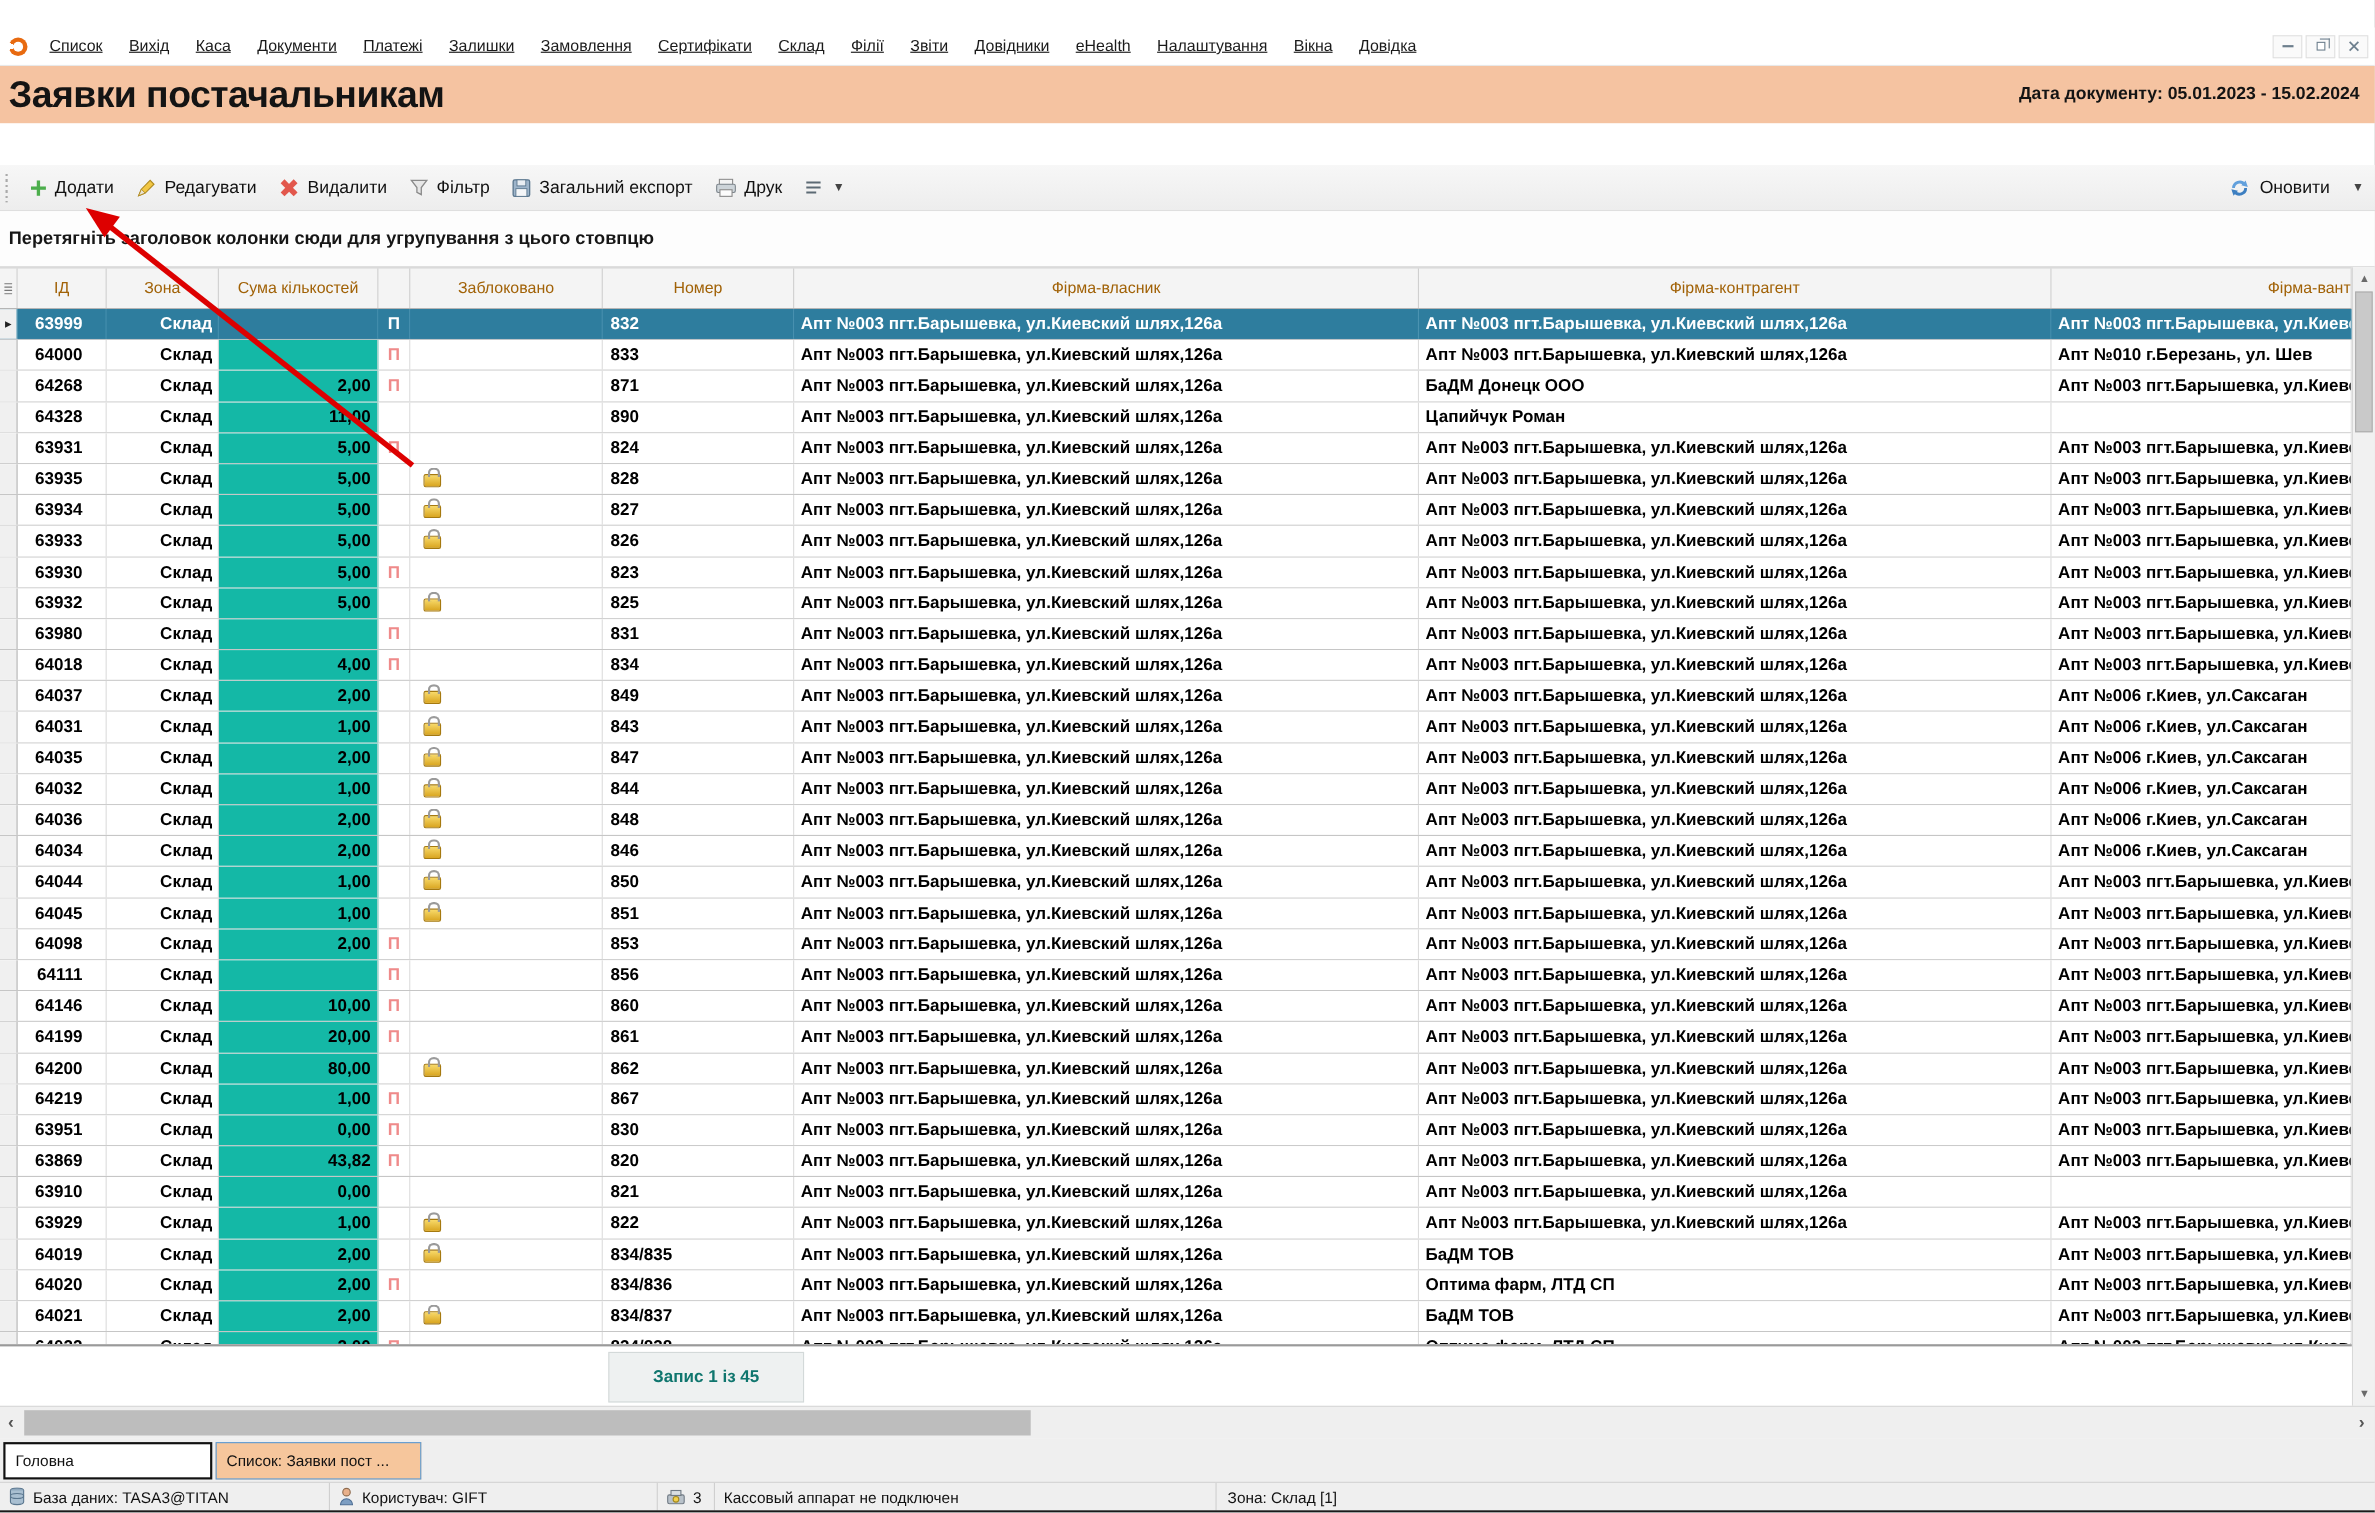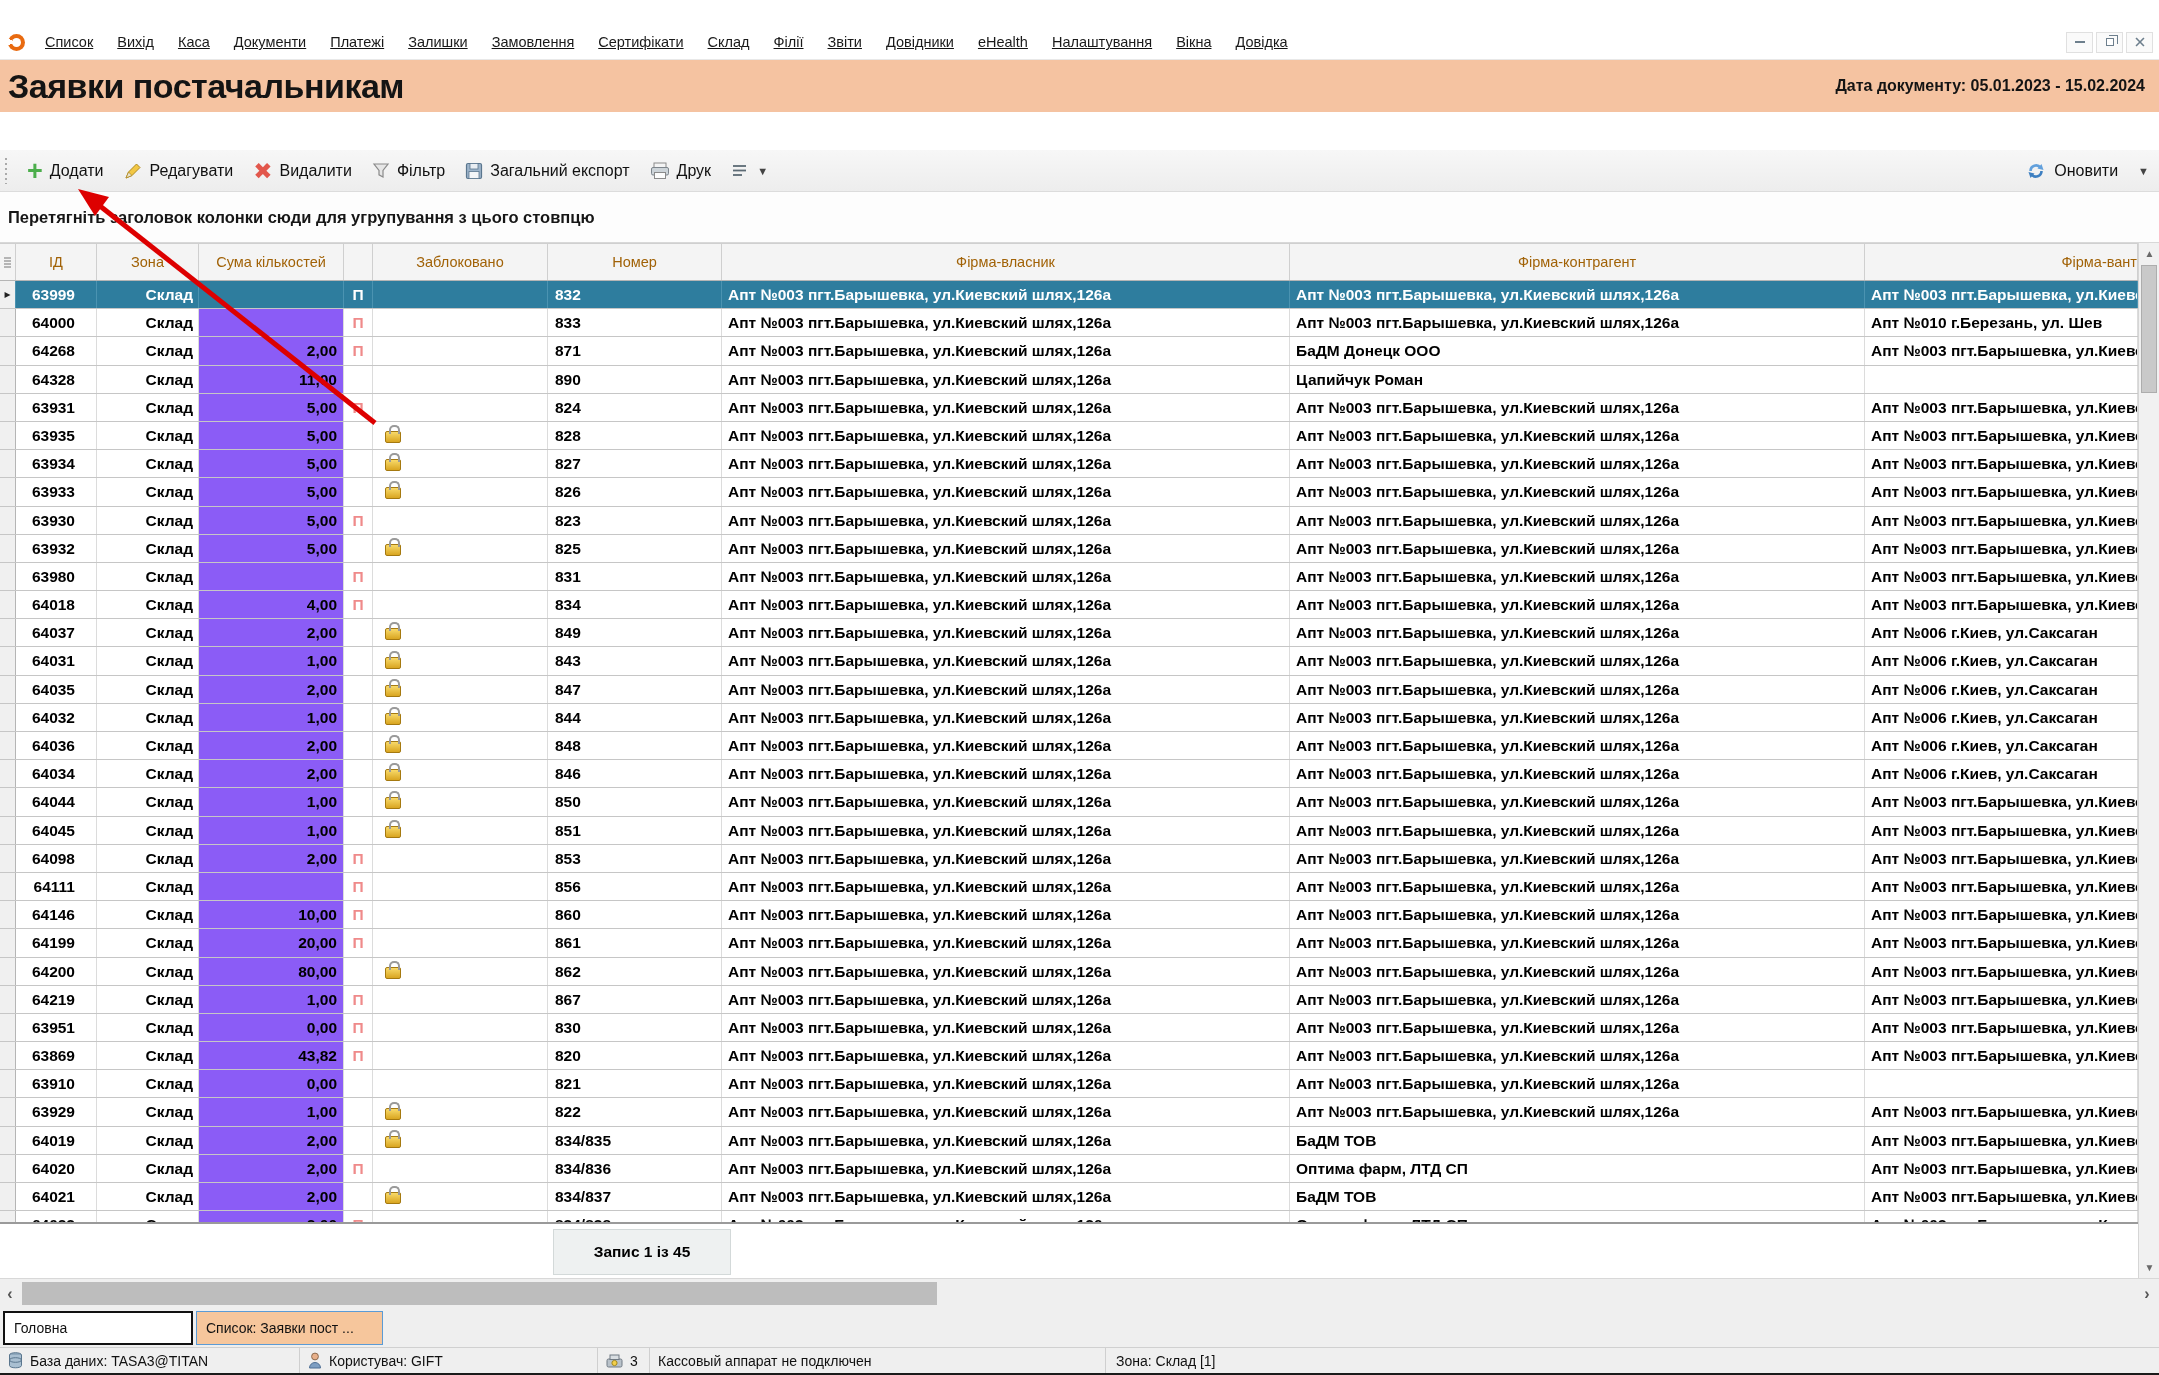--- a/index.html
+++ b/index.html
@@ -70,21 +70,21 @@
   .c-contr{width:575px;} .c-cons{width:273px;}
 
   
   .rows{top:281px;height:941px;width:2138px;overflow:hidden;background:#fff;}
   .trow{display:flex;height:28.2px;border-bottom:1px solid #c6c6c6;background:#fff;}
   .tcell{overflow:hidden;white-space:nowrap;font-size:15.5px;font-weight:bold;line-height:27px;
          border-right:1px solid #dcdcdc;color:#000;}
   .c-sel.tcell{background:#f0f0f0;text-align:center;font-size:12px;color:#333;font-weight:normal;border-right:1px solid #b5b5b5;}
   .c-id.tcell{text-align:right;padding-right:21px;}
   .c-zone.tcell{text-align:right;padding-right:5px;}
-  .c-qty.tcell{text-align:right;padding-right:6px;background:#8b5cf6;}
+  .c-qty.tcell{text-align:right;padding-right:6px;background:#14b8a6;}
   .c-p.tcell{text-align:center;color:#ef8a8a;}
   .c-lock.tcell{padding-left:12px;display:flex;align-items:center;}
   .c-num.tcell{padding-left:7px;}
   .c-owner.tcell,.c-contr.tcell,.c-cons.tcell{padding-left:6px;}
   .trow.selrow,.trow.selrow .tcell{background:#2e7d9e;color:#fff;border-right-color:#4b93b1;}
   .trow.selrow .c-p.tcell{color:#fff;}
   .trow.selrow .c-sel.tcell{background:#f0f0f0;color:#222;}
 
   .lock-icon{display:inline-block;width:16px;height:12px;background:linear-gradient(#f8da6a,#d9a520);
      border:1px solid #a5790f;border-radius:2px;position:relative;margin-top:3px;}
@@ -92,21 +92,21 @@
      border:2px solid #9a9a9a;border-bottom:none;border-radius:5px 5px 0 0;}
 
   
   .vscroll{position:absolute;top:243px;right:0;width:21px;height:1035px;background:#f1f1f1;border-left:1px solid #d5d5d5;}
   .vs-arrow{position:absolute;left:0;width:21px;height:21px;display:flex;align-items:center;justify-content:center;color:#6a6a6a;font-size:10px;}
   .vs-thumb{position:absolute;left:2px;top:22px;width:16px;height:128px;background:#c9c9c9;border:1px solid #adadad;}
 
   
   .recordband{top:1222px;height:56px;width:2138px;background:#fff;border-top:2px solid #9a9a9a;}
   .record-box{position:absolute;left:553px;top:5px;width:178px;height:46px;background:#eef1f1;border:1px solid #d3d9d9;
-      display:flex;align-items:center;justify-content:center;font-size:15.5px;font-weight:bold;color:#000000;}
+      display:flex;align-items:center;justify-content:center;font-size:15.5px;font-weight:bold;color:#0f766e;}
 
   
   .hscroll{top:1278px;height:30px;background:#efefef;border-top:1px solid #d8d8d8;}
   .hs-arrow{position:absolute;top:0;width:20px;height:29px;display:flex;align-items:center;justify-content:center;color:#555;font-size:16px;font-weight:bold;}
   .hs-thumb{position:absolute;left:22px;top:3px;width:915px;height:23px;background:#bdbdbd;}
 
   
   .tabsband{top:1308px;height:39px;background:#efefef;}
   .tab{position:absolute;top:3px;height:34px;display:flex;align-items:center;padding:0 9px;font-size:14px;color:#111;background:#fff;}
   .tab-home{left:3px;width:190px;border:2px solid #111;}

